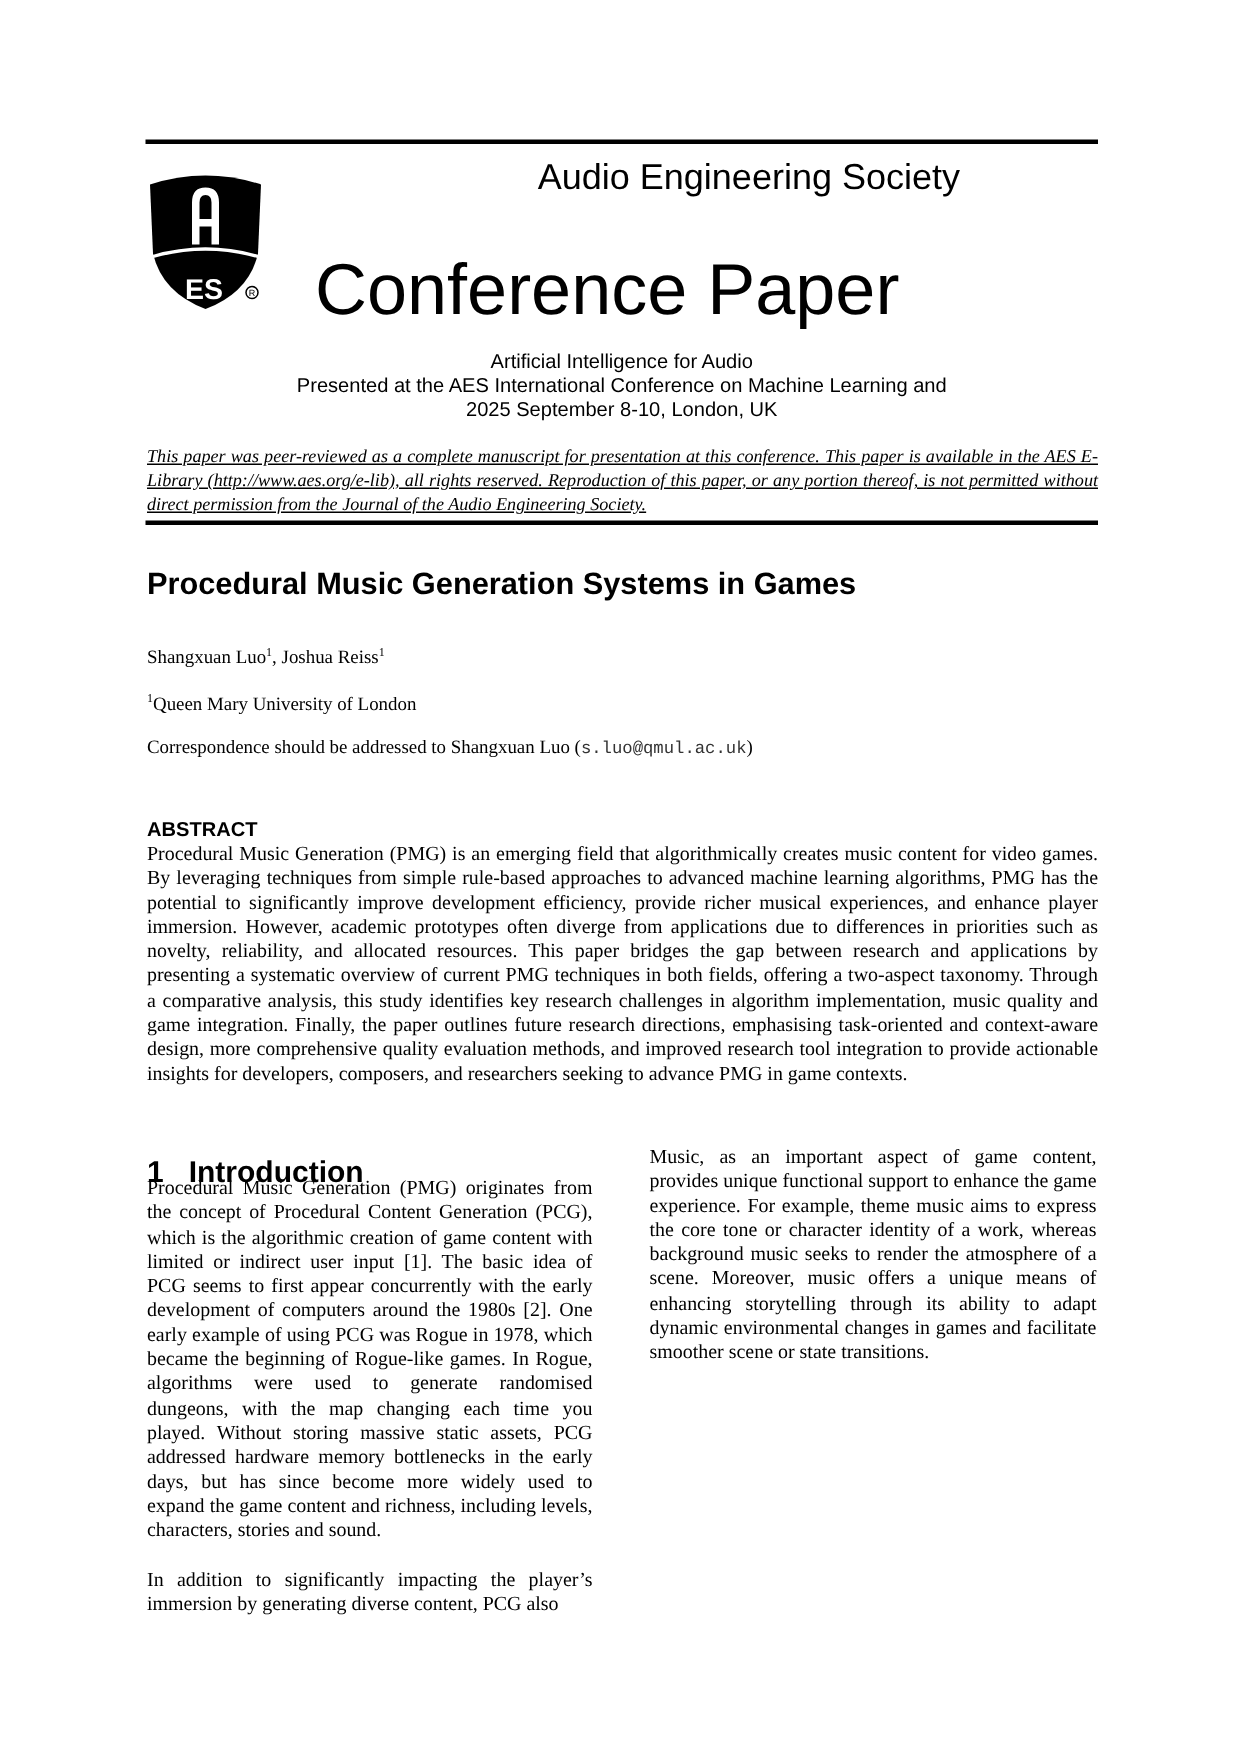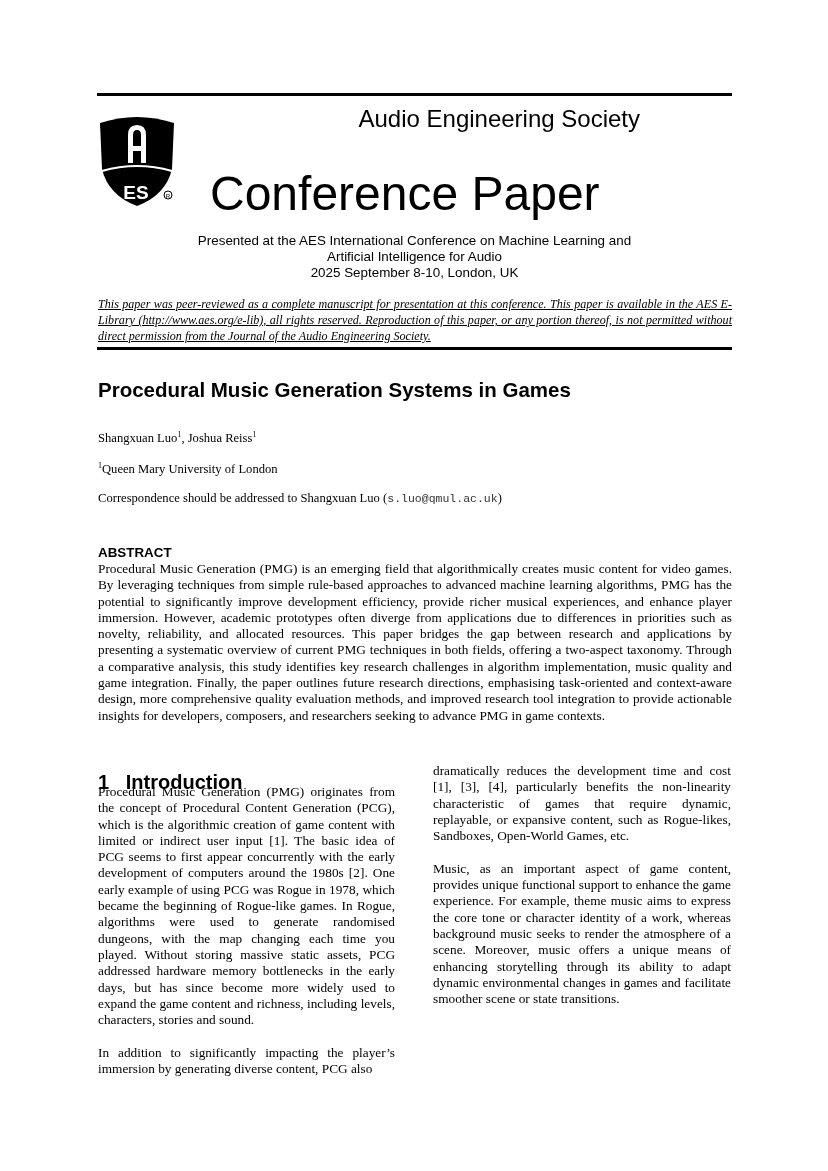--- a/index.html
+++ b/index.html
@@ -40,22 +40,22 @@
     <text x="40" y="86" text-anchor="middle" font-family="Liberation Sans, sans-serif" font-weight="bold" font-size="19" fill="#fff">ES</text>
     <circle cx="72" cy="82" r="4" fill="none" stroke="#000" stroke-width="1"></circle>
     <text x="72" y="84.5" text-anchor="middle" font-family="Liberation Sans, sans-serif" font-size="6" fill="#000">R</text>
   </svg>
 </div>
 
 <div class="abs society">Audio Engineering Society</div>
 <div class="abs conf">Conference Paper</div>
 
 <div class="abs presented">
+  <div>Artificial Intelligence for Audio</div>
   <div>Presented at the AES International Conference on Machine Learning and</div>
-  <div>Artificial Intelligence for Audio</div>
   <div>2025 September 8-10, London, UK</div>
 </div>
 
 <div class="abs notice">This paper was peer-reviewed as a complete manuscript for presentation at this conference. This paper is available in the AES E-Library (http://www.aes.org/e-lib), all rights reserved. Reproduction of this paper, or any portion thereof, is not permitted without direct permission from the Journal of the Audio Engineering Society.</div>
 
 <div class="abs rule-mid"></div>
 
 <div class="abs title">Procedural Music Generation Systems in Games</div>
 
 <div class="abs serif authors"><span>Shangxuan Luo</span><sup>1</sup><span>, </span><span>Joshua Reiss</span><sup>1</sup></div>
@@ -68,15 +68,14 @@
 <div class="abs abs-body">Procedural Music Generation (PMG) is an emerging field that algorithmically creates music content for video games. By leveraging techniques from simple rule-based approaches to advanced machine learning algorithms, PMG has the potential to significantly improve development efficiency, provide richer musical experiences, and enhance player immersion. However, academic prototypes often diverge from applications due to differences in priorities such as novelty, reliability, and allocated resources. This paper bridges the gap between research and applications by presenting a systematic overview of current PMG techniques in both fields, offering a two-aspect taxonomy. Through a comparative analysis, this study identifies key research challenges in algorithm implementation, music quality and game integration. Finally, the paper outlines future research directions, emphasising task-oriented and context-aware design, more comprehensive quality evaluation methods, and improved research tool integration to provide actionable insights for developers, composers, and researchers seeking to advance PMG in game contexts.</div>
 
 <div class="abs sec-head"><span>1</span>   <span>Introduction</span></div>
 
 <div class="abs col col-left">
   <p>Procedural Music Generation (PMG) originates from the concept of Procedural Content Generation (PCG), which is the algorithmic creation of game content with limited or indirect user input [1]. The basic idea of PCG seems to first appear concurrently with the early development of computers around the 1980s [2]. One early example of using PCG was Rogue in 1978, which became the beginning of Rogue-like games. In Rogue, algorithms were used to generate randomised dungeons, with the map changing each time you played. Without storing massive static assets, PCG addressed hardware memory bottlenecks in the early days, but has since become more widely used to expand the game content and richness, including levels, characters, stories and sound.</p>
   <p>In addition to significantly impacting the player’s immersion by generating diverse content, PCG also</p>
 </div>
 
 <div class="abs col col-right">
-  <p>dramatically reduces the development time and cost [1], [3], [4], particularly benefits the non-linearity characteristic of games that require dynamic, replayable, or expansive content, such as Rogue-likes, Sandboxes, Open-World Games, etc.</p>
   <p>Music, as an important aspect of game content, provides unique functional support to enhance the game experience. For example, theme music aims to express the core tone or character identity of a work, whereas background music seeks to render the atmosphere of a scene. Moreover, music offers a unique means of enhancing storytelling through its ability to adapt dynamic environmental changes in games and facilitate smoother scene or state transitions.</p>
 </div>
 
 </body></html>

